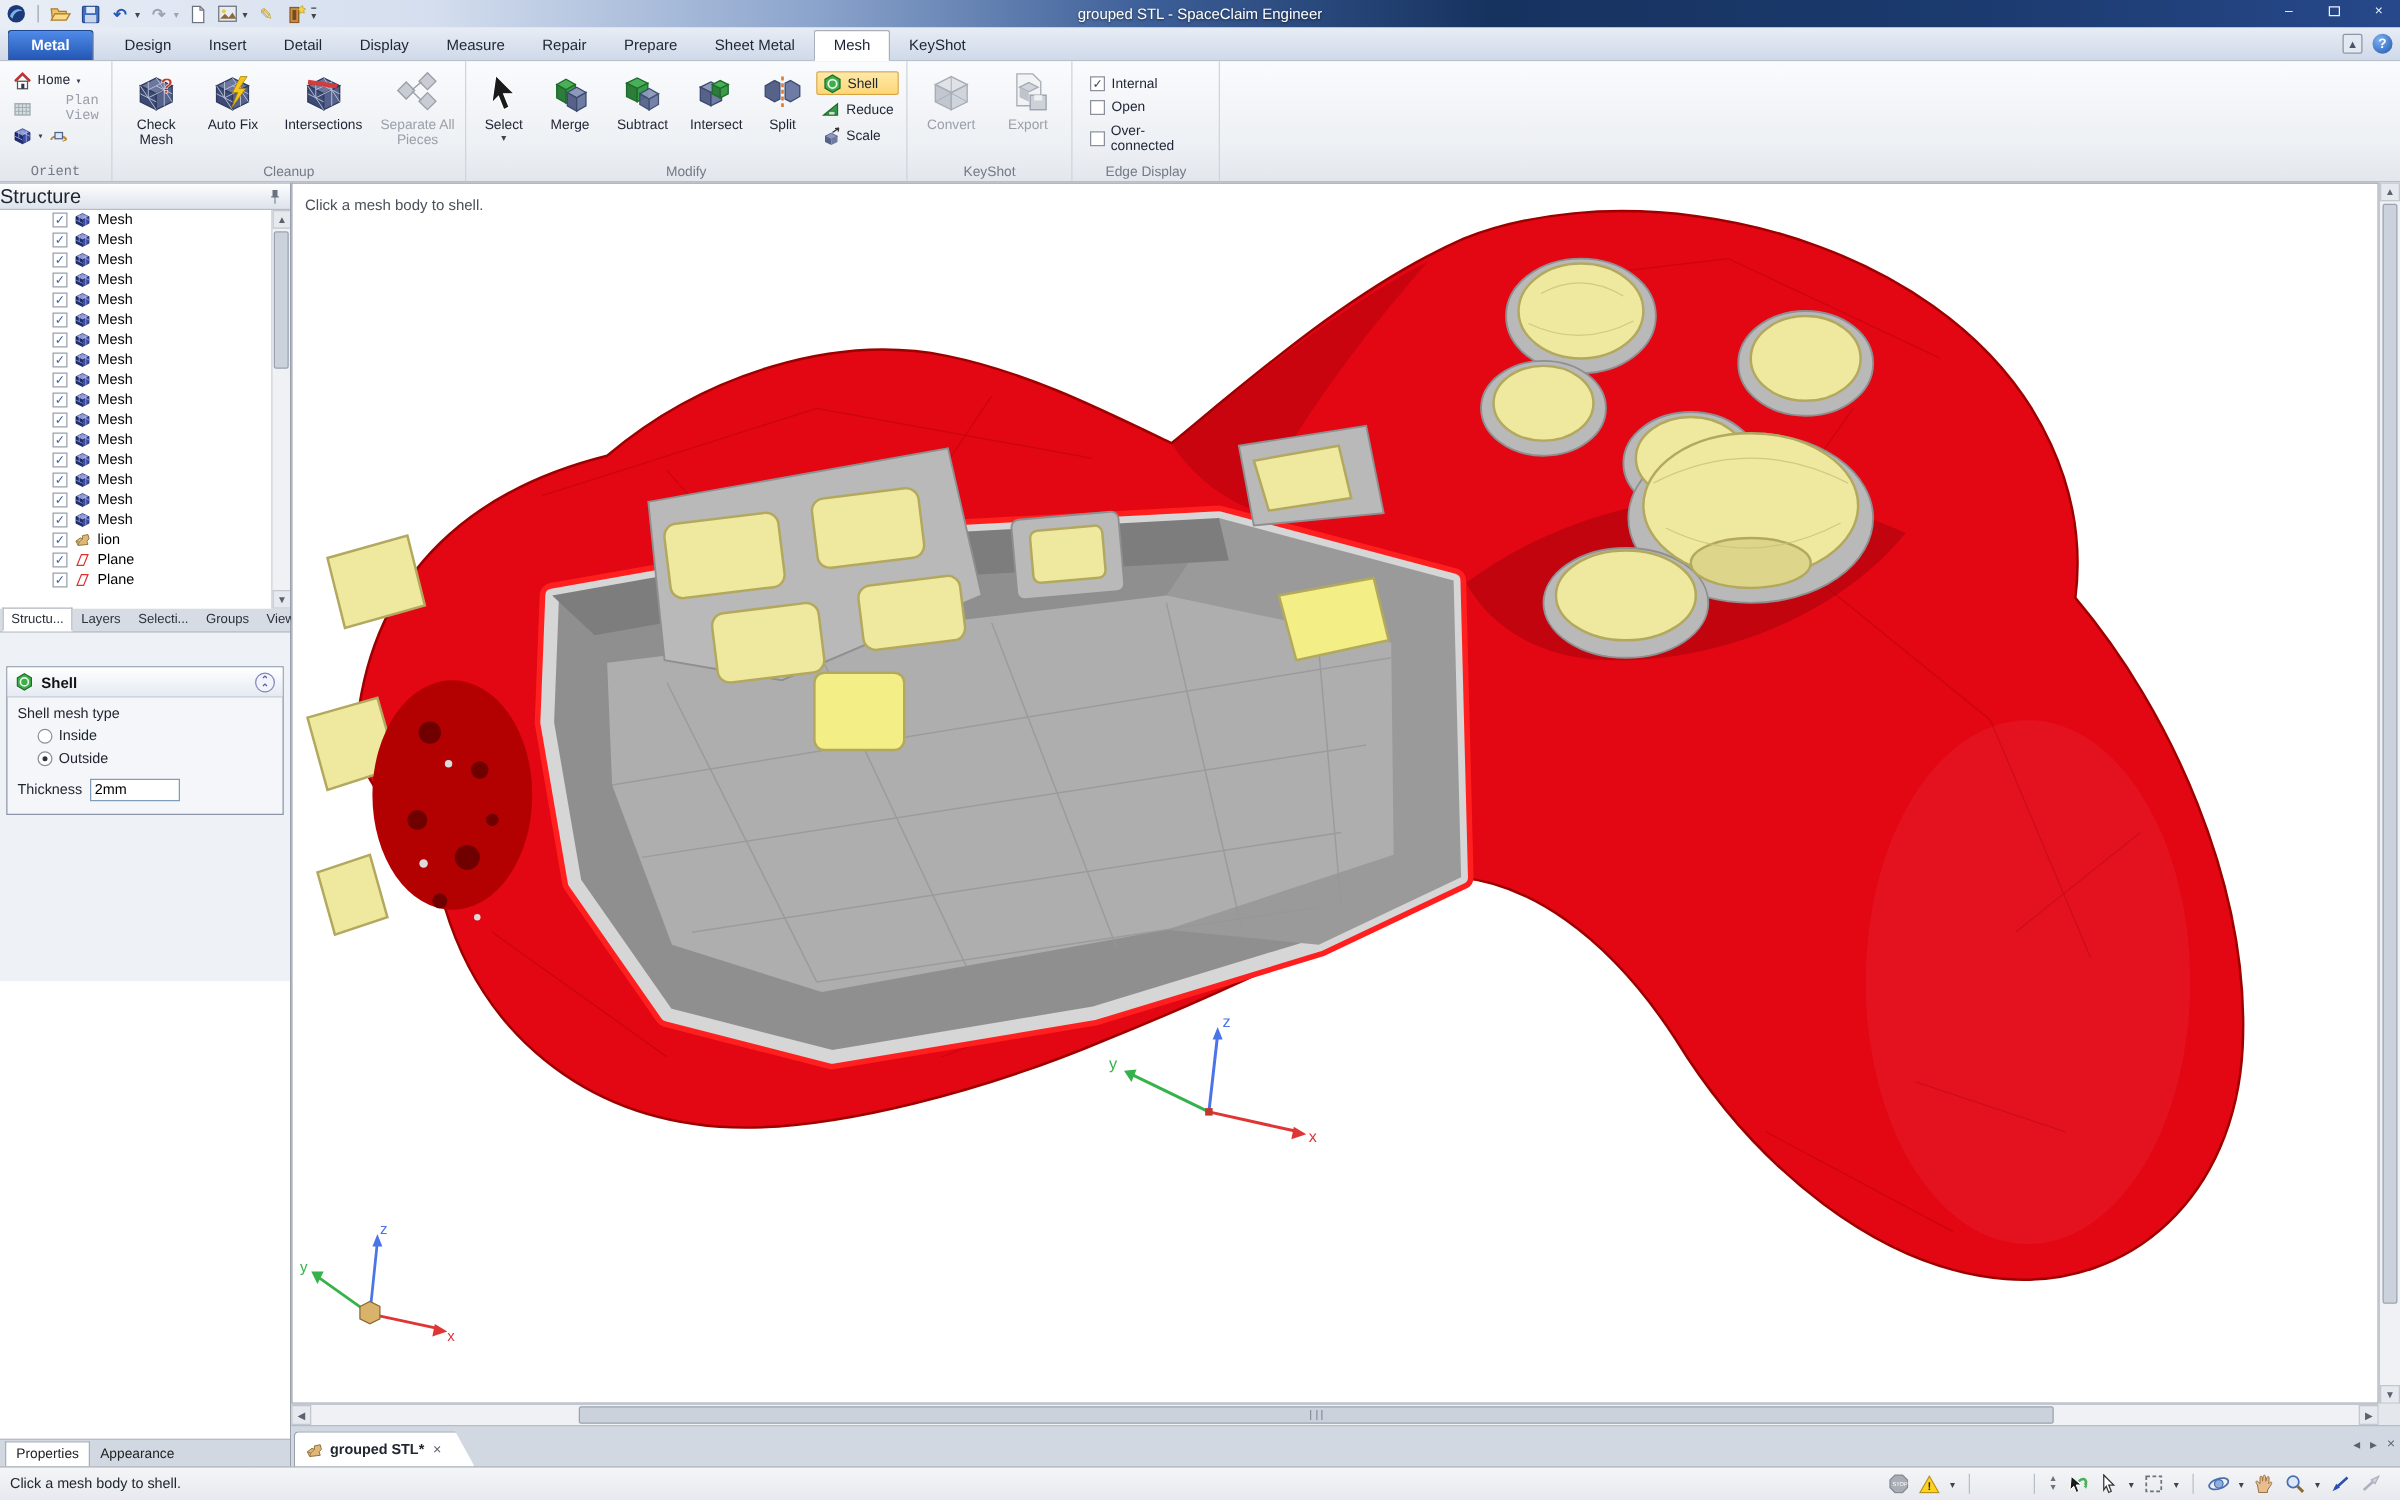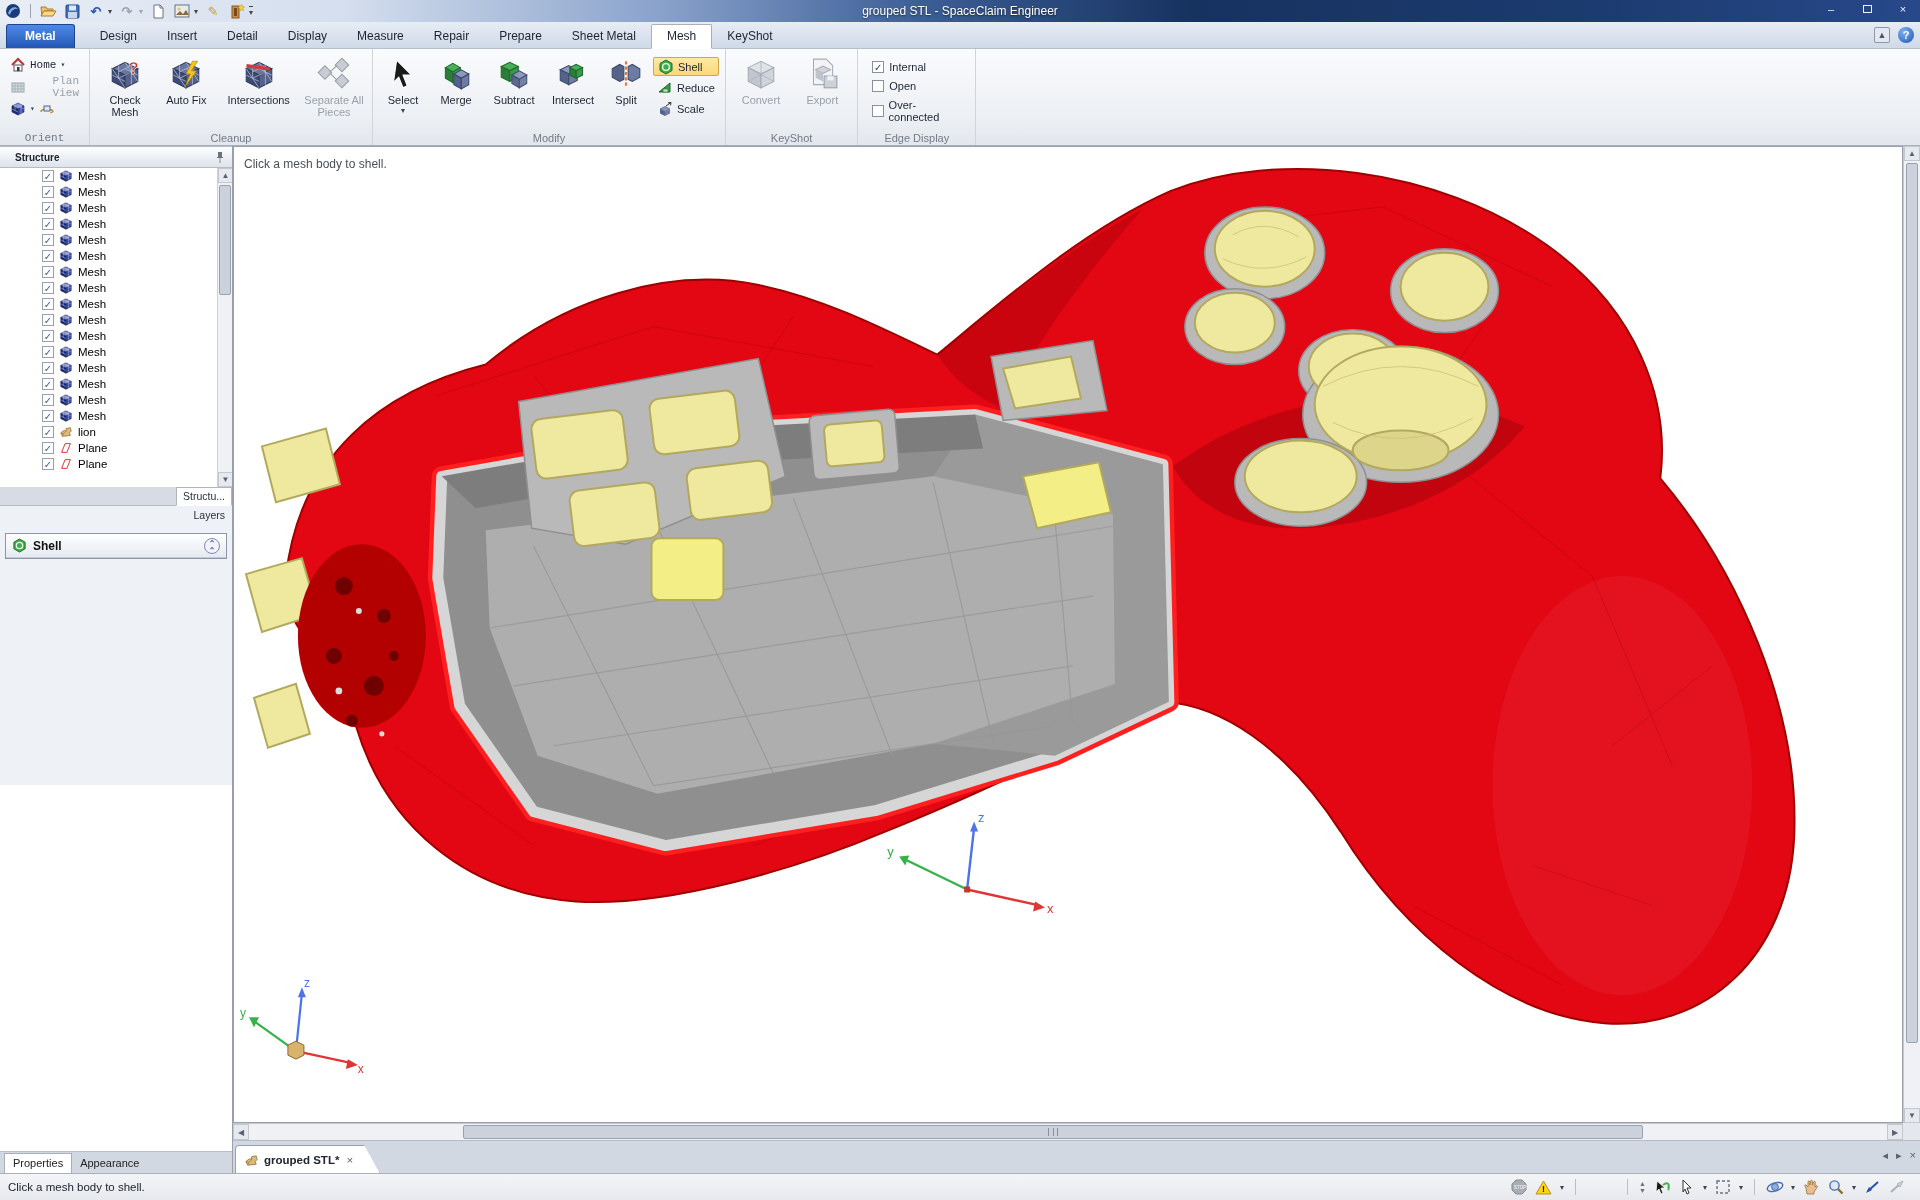--- a/index.html
+++ b/index.html
@@ -53,34 +53,34 @@
   .smallrow.hl { background:linear-gradient(#ffeeb4,#fbd26d); border:1px solid #d9a540; }
   .edgecol { display:flex; flex-direction:column; gap:7px; padding:8px 8px 0; }
   .chkrow { display:flex; align-items:center; gap:5px; font-size:11px; color:#1d2433; }
   .chkbox { width:12px; height:12px; border:1px solid #8b919c; background:#fff; font-size:10px; line-height:11px;
     text-align:center; color:#3c4350; }
   .dropcaret { font-size:8px; color:#3c4350; }
 
   
   .leftpanel { position:absolute; left:0; top:146px; width:233px; height:1027px; background:#eef1f5; border-right:1px solid #99a0ac; }
   .phdr { position:absolute; left:0; width:100%; height:22px; background:linear-gradient(#fdfefe,#dde3ec);
-    border-top:1px solid #b7bdc8; border-bottom:1px solid #b7bdc8; font-size:10px; color:#20262f;
-    line-height:21px; padding-left:15px;font-weight:bold; }
+    border-top:1px solid #b7bdc8; border-bottom:1px solid #b7bdc8; font-size:16px; color:#20262f;
+    line-height:21px; padding-left:0; }
   .pin { position:absolute; right:6px; top:4px; width:12px; height:13px; }
   .tree { position:absolute; left:0; top:22px; width:100%; height:319px; background:#fff; overflow:hidden; }
   .trow { display:flex; align-items:center; height:16px; padding-left:42px; gap:5px; font-size:11.5px; color:#000; }
   .tcb { width:12px; height:12px; border:1px solid #9aa0ab; background:#fff; font-size:10px; line-height:11px;
     text-align:center; color:#3e5f9e; flex:0 0 12px; }
   .ticon { width:14px; height:14px; flex:0 0 14px; }
   .tscroll { position:absolute; right:0; top:0; width:15px; height:100%; background:#f0f1f4; border-left:1px solid #cdd1d8; }
   .sarrow { position:absolute; left:0; width:15px; height:15px; background:#e6e9ee; border:1px solid #c3c8d0;
     font-size:8px; color:#5a6170; text-align:center; line-height:14px; }
   .sthumb { position:absolute; left:1px; width:12px; background:#ccd2dc; border:1px solid #9aa2b0; border-radius:2px; }
   .treetabs { position:absolute; left:0; top:341px; width:100%; height:19px; background:#d7dce4;
-    border-bottom:1px solid #b7bdc8; display:flex; align-items:flex-end; padding-left:2px; font-size:10.5px; color:#2a303b;flex-direction:column; }
+    border-bottom:1px solid #b7bdc8; display:flex; align-items:flex-end; padding-left:2px; font-size:10.5px; color:#2a303b; }
   .ttab { padding:2px 6px 3px; border:1px solid transparent; }
   .ttab.active { background:#fff; border:1px solid #b0b6c0; border-bottom:1px solid #fff; }
   .optionsbody { position:absolute; left:0; top:382px; width:100%; height:359px; background:#eef1f5; }
   .shellbox { margin:5px 5px; border:1px solid #8d96a8; background:#f4f6fa; }
   .shellhdr { height:24px; background:linear-gradient(#ffffff,#e5eaf2); border-bottom:1px solid #c6ccd6;
     display:flex; align-items:center; gap:6px; padding:0 6px; font-weight:bold; font-size:12px; color:#111; }
   .collapse { margin-left:auto; width:16px; height:16px; border-radius:50%; border:1px solid #8187bd;
     color:#5a61a8; font-size:8px; text-align:center; line-height:7px; padding-top:1px; background:#f2f3fb; }
   .shellcontent { padding:7px 8px 10px; font-size:11.5px; color:#20262f; }
   .radiorow { display:flex; align-items:center; gap:5px; margin:6px 0 0 16px; }
@@ -605,20 +605,35 @@
   <div class="optionsbody">
     <div class="shellbox">
       <div class="shellhdr">
         <svg width="15" height="15" viewBox="0 0 16 16">
             <path d="M8,1 L14,4.5 L14,11.5 L8,15 L2,11.5 L2,4.5 Z" fill="#3fae49" stroke="#1e6b2a"></path>
             <circle cx="8" cy="8" r="3.4" fill="none" stroke="#e8f6ea" stroke-width="1.4"></circle>
           </svg>
         <span>Shell</span>
         <span class="collapse">⌃<br>⌃</span>
       </div>
+      <div class="shellcontent">
+        <div>Shell mesh type</div>
+        <div class="radiorow">
+          <span class="radio"></span>
+          <span>Inside</span>
+        </div>
+        <div class="radiorow">
+          <span class="radio sel"></span>
+          <span>Outside</span>
+        </div>
+        <div class="thickrow">
+          <span>Thickness</span>
+          <input class="thickness" value="2mm" style="">
+        </div>
+      </div>
     </div>
   </div>
 
   <div class="phdr" style="top:741px;">
     <span>Properties</span>
     <svg class="pin" viewBox="0 0 12 13">
         <use href="#i-pin"></use>
       </svg>
   </div>
   <div class="propsbody"></div>

